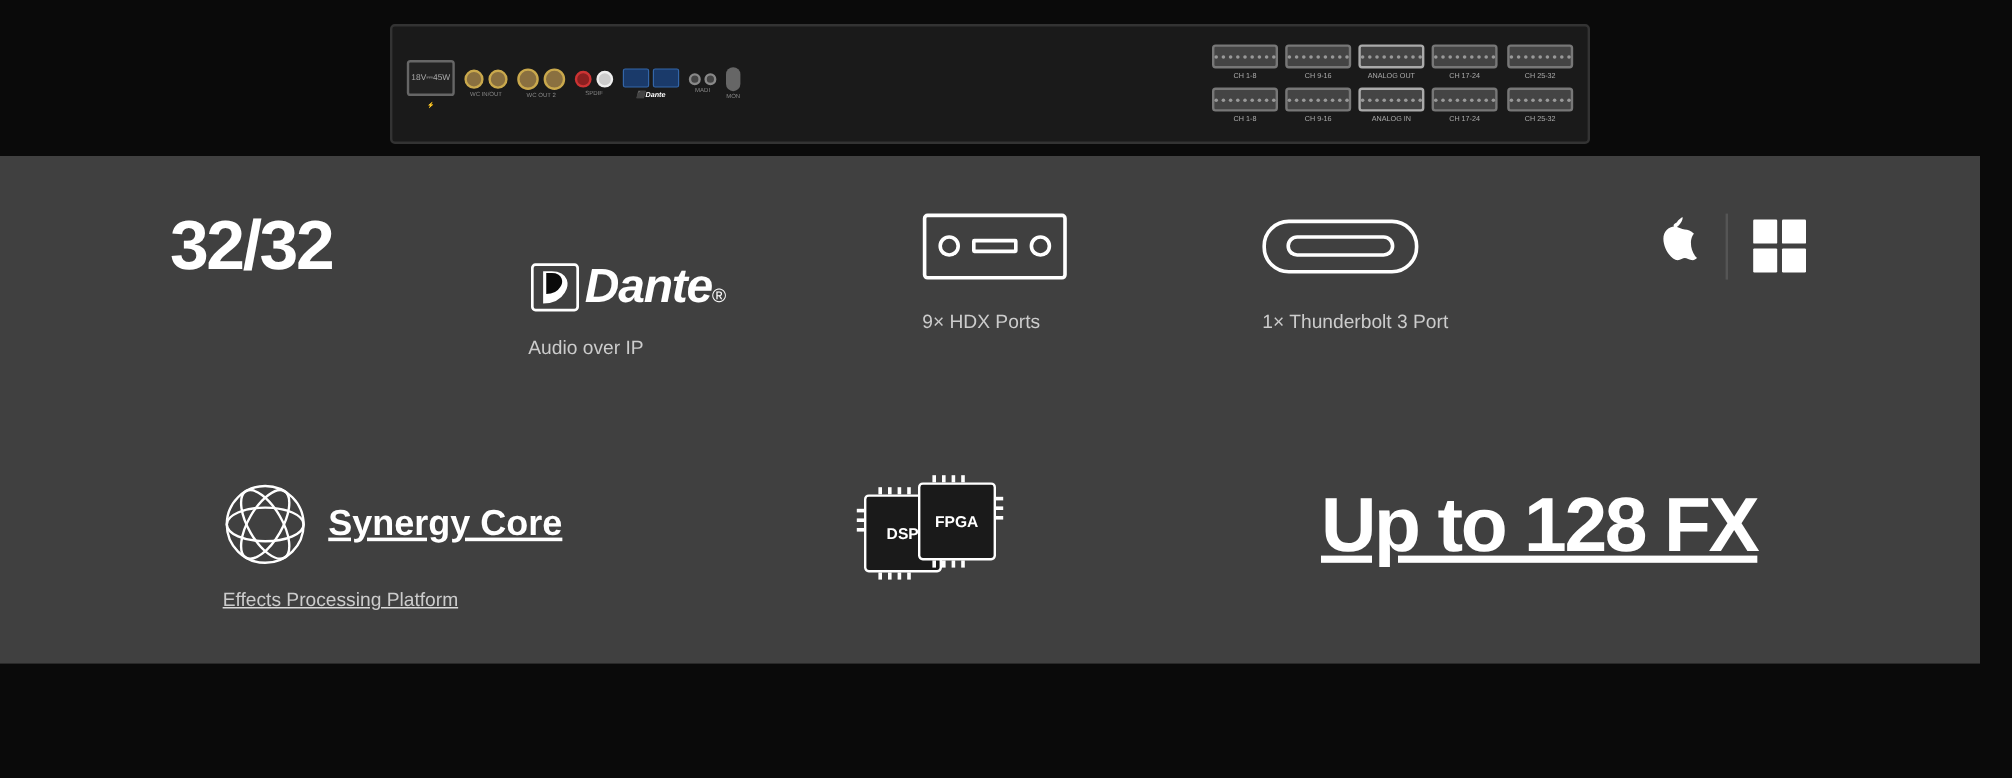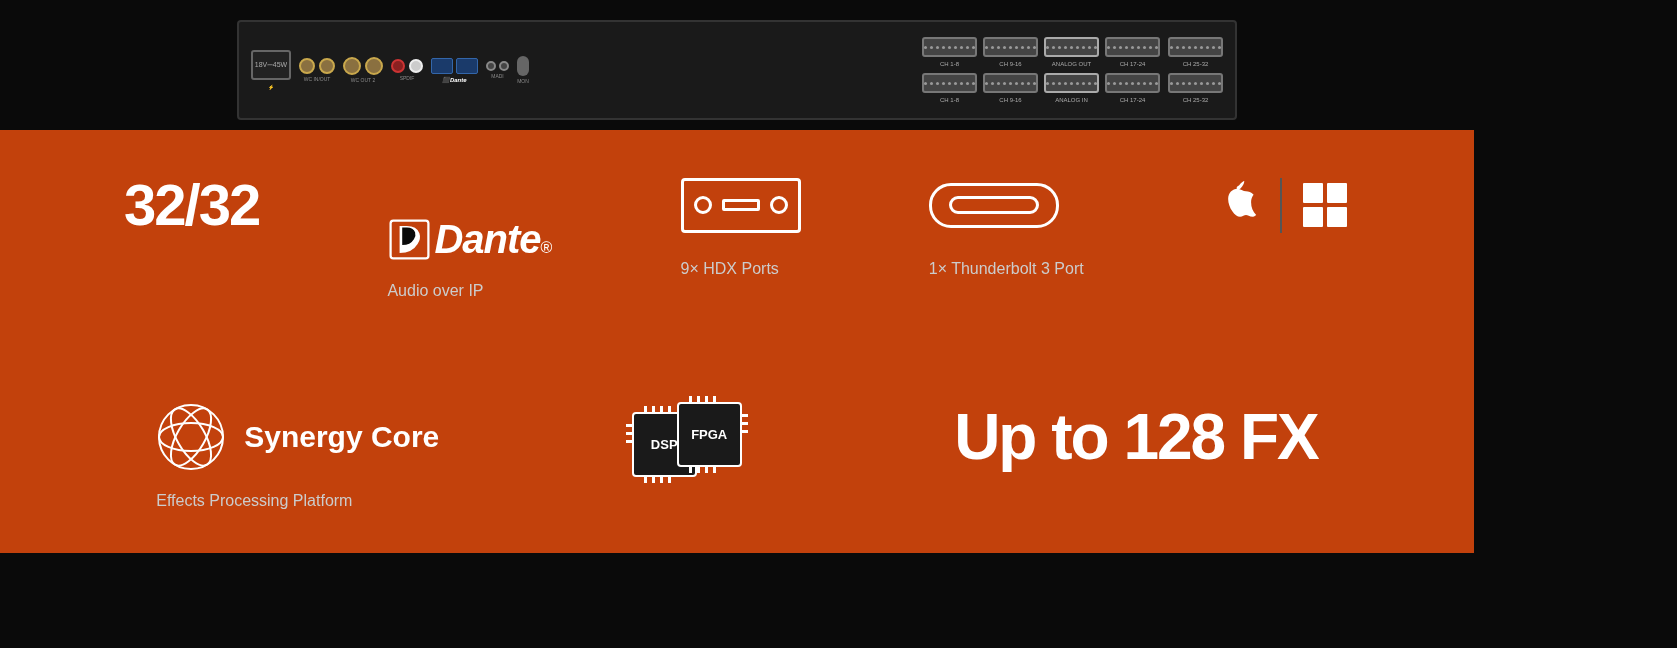--- a/index.html
+++ b/index.html
@@ -7,22 +7,22 @@
     body {
       background: #0a0a0a;
       color: #ffffff;
       font-family: 'Arial', sans-serif;
       width: 1677px;
       min-height: 648px;
       overflow: hidden;
     }
 
     .page-wrapper {
-      width: 1474px;
-      background: #c2410c;
+      width: 1650px;
+      background: #404040;
     }
 
     
     .hardware-section {
       display: flex;
       justify-content: center;
       align-items: center;
       padding: 20px 0 10px 0;
       background: #0a0a0a;
     }
@@ -220,20 +220,21 @@
       line-height: 1.4;
       font-weight: 400;
     }
 
     
     .bottom-features-row {
       display: flex;
       align-items: flex-start;
       justify-content: space-around;
       padding: 50px 60px 40px 60px;
+      text-decoration: underline;
     }
 
     .bottom-feature-item {
       display: flex;
       flex-direction: column;
       align-items: flex-start;
       gap: 18px;
       max-width: 380px;
     }
 

